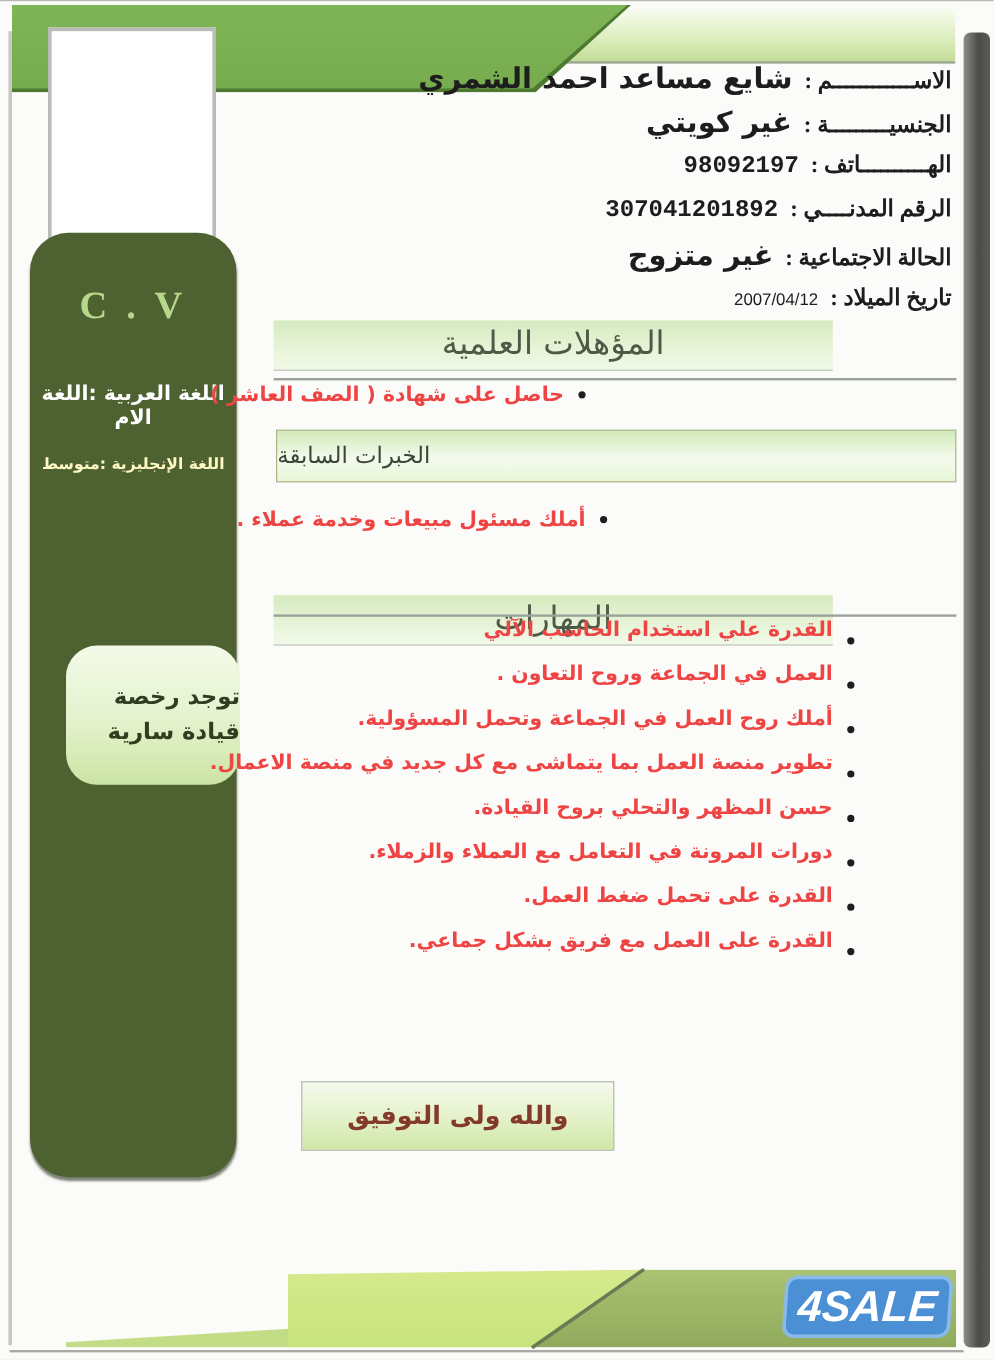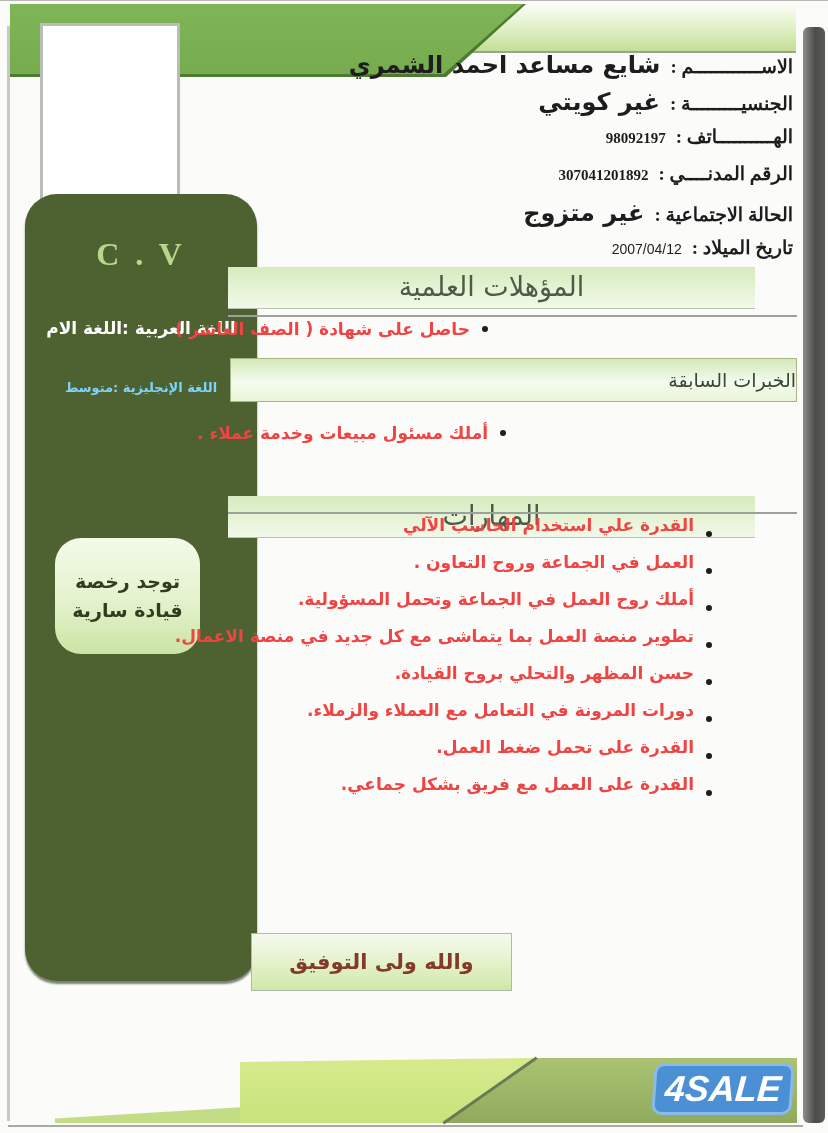--- a/index.html
+++ b/index.html
@@ -30,96 +30,96 @@
     background:linear-gradient(180deg,#7fb457 0%,#76ac4e 100%);
     clip-path:polygon(0 0,100% 0,84.5% 100%,0 100%);
   }
   
   .photo-box {
     position:absolute; left:40px; top:22px; width:140px; height:180px;
     background:#ffffff; border:3px solid #b9bdb8; border-bottom-color:#cfd3cc;
   }
   
   .sidebar {
-    position:absolute; left:25px; top:193px; width:232px; height:787px;
+    position:absolute; left:25px; top:193px; width:172px; height:787px;
     background:#4e6231; border-radius:32px;
     box-shadow:0 3px 2px rgba(20,30,10,0.55);
     padding-left:16px;
   }
   .cv-title {
     position:absolute; left:0; top:42px; width:100%;
     text-align:center; color:#b7d78d;
     font-family:"Liberation Serif", serif; font-weight:bold;
     font-size:32px; letter-spacing:4px;
   }
   .lang-ar {
     position:absolute; left:0; top:124px; width:100%;
     text-align:center; color:#ffffff; font-weight:bold; font-size:17px;
     direction:rtl;
   }
   .lang-en {
     position:absolute; left:0; top:186px; width:100%;
-    text-align:center; color:#7dd3fc; font-weight:bold; font-size:13px;
+    text-align:center; color:#fef9c3; font-weight:bold; font-size:13px;
     direction:rtl;
   }
   .license-box {
     position:absolute; left:30px; top:344px; width:145px; height:116px;
     border-radius:26px;
     background:linear-gradient(180deg,#f3fae9 0%,#e4f2cc 55%,#cbe4a4 100%);
     display:flex; flex-direction:column; justify-content:center;
-    text-align:center; direction:rtl;
+    direction:rtl;
     color:#313d20; font-weight:bold; font-size:19px; line-height:1.55;
   }
   
   .personal-info {
     position:absolute; right:35px; top:50px; width:400px;
     display:flex; flex-direction:column; gap:11px; direction:rtl;
   }
   .info-row { display:flex; align-items:baseline; gap:10px; height:26px; justify-content:flex-start; }
   .info-label { color:#1d1d1d; font-weight:bold; font-size:19px; white-space:nowrap;font-family:Liberation Serif, serif; }
   .info-value { color:#1d1d1d; font-weight:bold; font-size:24px; white-space:nowrap; }
-  .info-value.num-serif { font-family:Liberation Serif, serif; font-size:15px; direction:ltr; unicode-bidi:embed; }
+  .info-value.num-serif { font-family:Liberation Mono, monospace; font-size:20px; direction:ltr; unicode-bidi:embed; }
   .info-value.num-plain { font-family:"Liberation Sans", sans-serif; font-weight:normal; font-size:14px; direction:ltr; unicode-bidi:embed; }
   
   .section-bar {
-    position:absolute; left:228px; width:527px; height:42px;
+    position:absolute; left:228px; width:466px; height:42px;
     background:linear-gradient(180deg,#d5ebbf 0%,#e8f4d8 60%,#f1f9e9 100%);
     border-bottom:1px solid #b9c3af;
     text-align:center; direction:rtl;
     color:#4e5a48; font-size:27px; line-height:40px;
   }
   .section-underline {
     position:absolute; left:228px; width:569px; height:2px; background:#9aa29a;
   }
   .bar-qualifications { top:266px; }
   .underline-qualifications { top:314px; }
   .bar-skills { top:463px;margin-top:32px; }
   .underline-skills { top:511px; }
   .experience-box {
     position:absolute; left:230px; top:357px; width:567px; height:44px;
     border:1px solid #a9b584;
     background:linear-gradient(180deg,#d2e9b8 0%,#f4fbee 55%,#e7f5d6 100%);
-    text-align:right; direction:rtl;
+    text-align:left; direction:rtl;
     color:#3a4536; font-size:19px; line-height:42px;
   }
   ul.bullet-list { list-style:none; direction:rtl; }
   .bullet-line { display:flex; align-items:baseline; gap:12px; direction:rtl; }
   .dot { width:6px; height:6px; border-radius:50%; background:#1e1e1e; flex:0 0 auto; align-self:center; }
   .bullet-text { color:#ef4444; font-weight:bold; font-size:17px; white-space:nowrap; }
   .qual-list { position:absolute; right:340px; top:318px; }
   .exp-list { position:absolute; right:322px; top:422px; }
   .skills-list { position:absolute; right:116px; top:514px; }
   .skills-list .bullet-line { height:37px; }
   
   .closing-box {
     position:absolute; left:251px; top:900px; width:261px; height:58px;
     border:1px solid #b0b8a8;
     background:linear-gradient(180deg,#f5faee 0%,#e3f1c8 55%,#cfe7a8 100%);
     display:flex; align-items:center; justify-content:center; direction:rtl;
-    color:#83392b; font-weight:bold; font-size:21px;margin-top:32px;
+    color:#83392b; font-weight:bold; font-size:21px;
   }
   
   .bottom-tail {
     position:absolute; left:55px; top:1106px; width:190px; height:16px;
     background:#c3dd87; clip-path:polygon(0 72%,100% 0,100% 100%,0 100%);
   }
   .bottom-light {
     position:absolute; left:240px; top:1057px; width:296px; height:65px;
     background:linear-gradient(180deg,#d6ea8d 0%,#c8e37c 100%);
     clip-path:polygon(0 6%,100% 0,69% 100%,0 100%);

